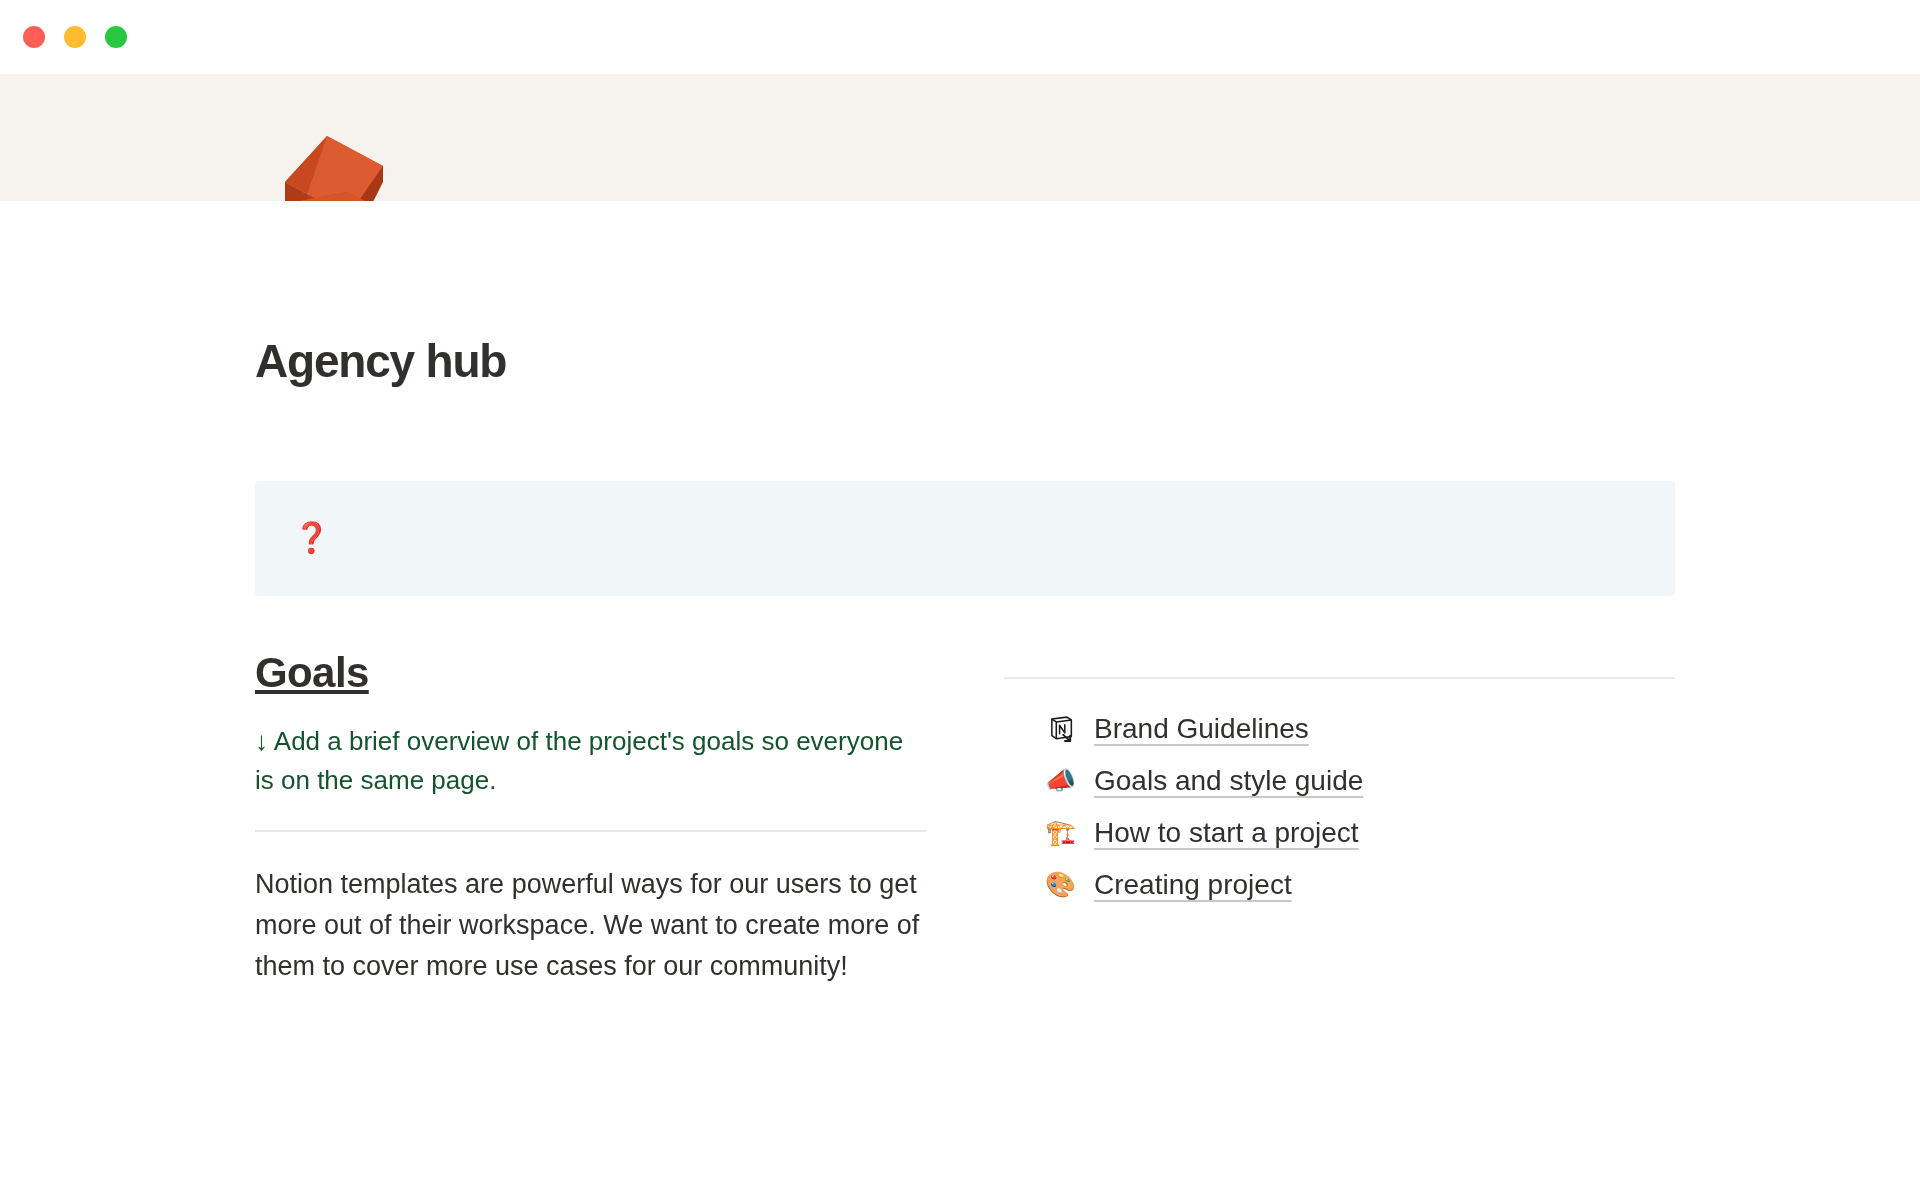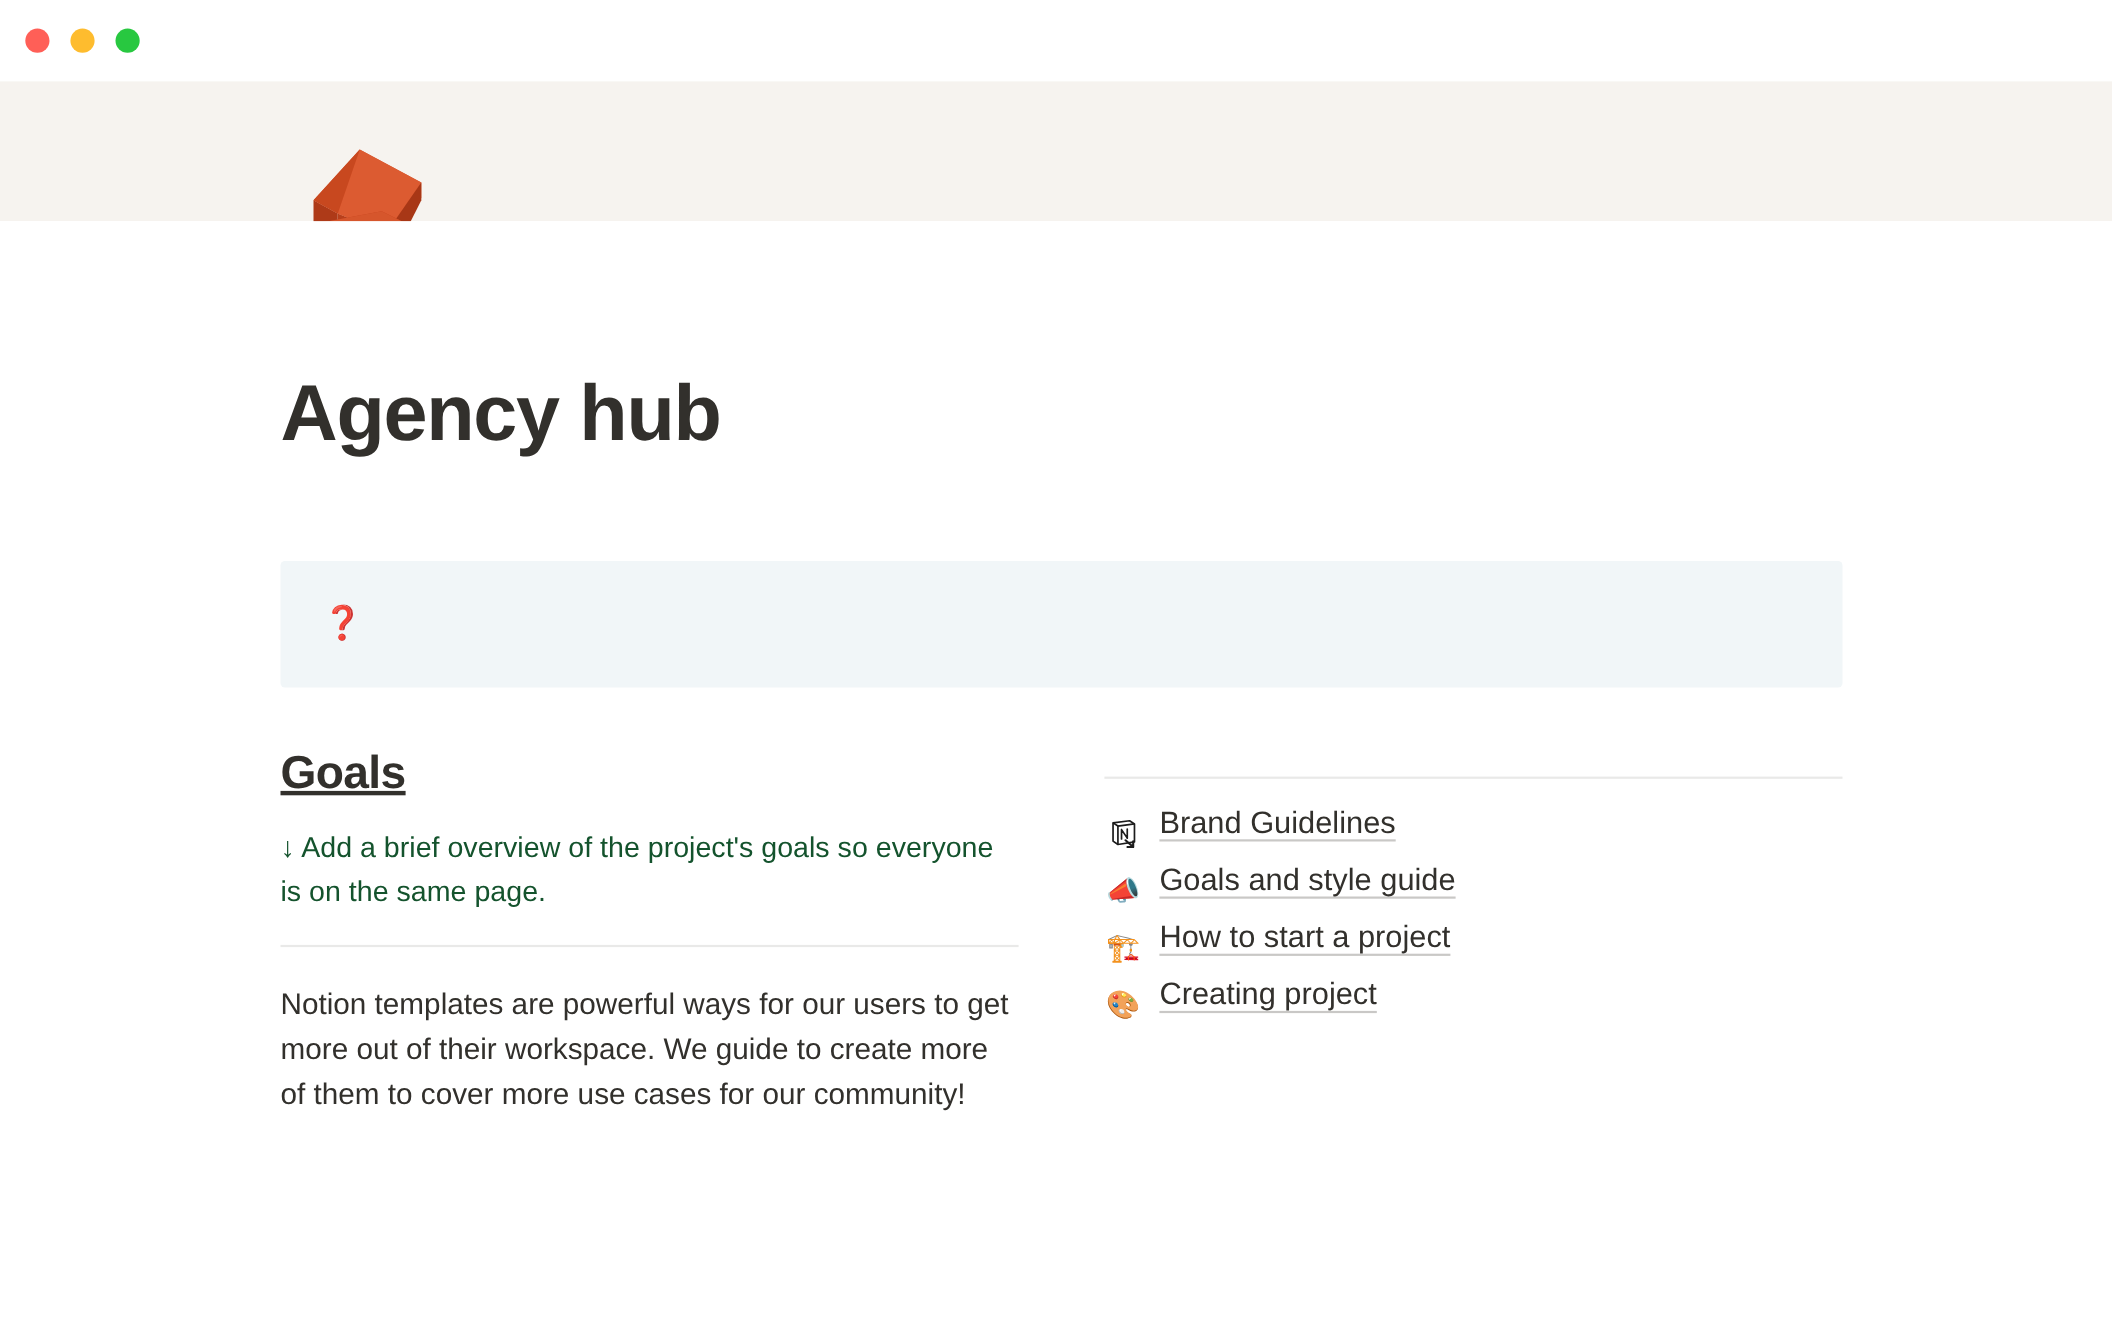--- a/index.html
+++ b/index.html
@@ -36,21 +36,21 @@
   .page-icon svg { display:block; width:148px; height:148px; }
 
   
   .doc {
     position:absolute; left:0; top:201px; width:1920px; height:999px;
     background:#ffffff;
   }
   .content { position:absolute; left:255px; top:0; width:1420px; }
 
   h1.page-title {
-    font-size:72px;
+    font-size:46px;
     line-height:1.12;
     font-weight:700;
     color:#32302c;
     letter-spacing:-1.2px;
     margin-top:135px;
     white-space:nowrap;
   }
 
   
   .callout {
@@ -117,22 +117,24 @@
     margin-top:32px;
     font-size:27px;
     line-height:1.52;
     color:#32302c;
   }
 
   
   .guides-list { margin-top:24px; }
   .guide-item {
     display:flex;
+    align-items:center;
     height:52px;
     margin-bottom:0px;
+    margin-left:40px;
   }
   .guide-icon {
     width:34px; flex:0 0 34px;
     font-size:25px;
     line-height:1;
     display:flex; align-items:center; justify-content:center;
     font-family:"DejaVu Sans", sans-serif;
   }
   .guide-icon svg { display:block; }
   .guide-label {
@@ -191,21 +193,21 @@
     <div class="callout">
       <div class="callout-emoji">❓</div>
     </div>
 
     <div class="columns">
 
       <div class="col">
         <h2 class="section-title">Goals</h2>
         <div class="hint">↓ Add a brief overview of the project's goals so everyone is on the same page.</div>
         <div class="divider"></div>
-        <div class="body-text">Notion templates are powerful ways for our users to get more out of their workspace. We guide to create more of them to cover more use cases for our community!</div>
+        <div class="body-text">Notion templates are powerful ways for our users to get more out of their workspace. We want to create more of them to cover more use cases for our community!</div>
       </div>
 
       <div class="col">
         <div class="divider"></div>
 
         <div class="guides-list">
 
           <div class="guide-item">
             <span class="guide-icon">
               <svg width="27" height="27" viewBox="0 0 28 28" xmlns="http://www.w3.org/2000/svg">

